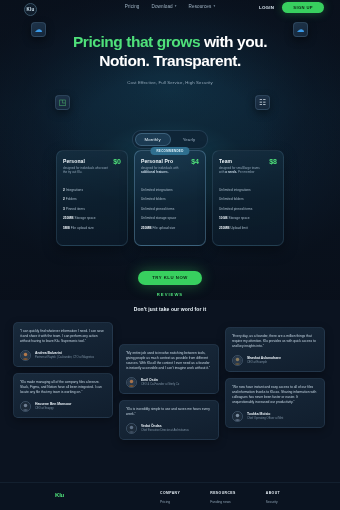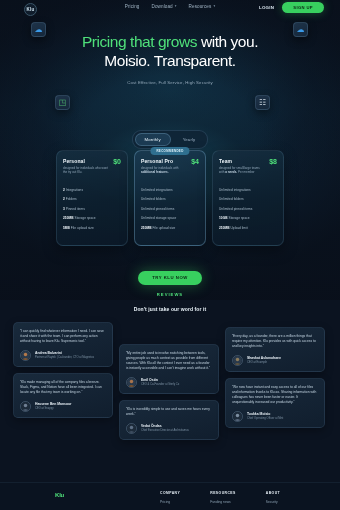--- a/index.html
+++ b/index.html
@@ -66,21 +66,21 @@
     font-size:8px; line-height:1;
   }
   .fi-1 { left:31px;  top:22px; }
   .fi-2 { left:293px; top:22px; }
   .fi-3 { left:55px;  top:95px; }
   .fi-4 { left:255px; top:95px; }
 
   
   .hero-text { position:absolute; left:0; right:0; top:33px; text-align:center; z-index:10; }
   h1.headline {
-    font-size:15.5px; font-weight:400; line-height:1.22;
+    font-size:15.5px; font-weight:700; line-height:1.22;
     letter-spacing:-.45px; color:#ffffff;
   }
   .grad-green { color:#4fe07a; }
   .sub {
     margin-top:9px; font-size:4.3px; color:#94a9ba; letter-spacing:.15px;
   }
 
   
   .toggle-wrap {
     position:absolute; left:0; right:0; top:130px;
@@ -226,21 +226,21 @@
   <div class="float-icon fi-3">
     <span style="color:#4fb56d">◳</span>
   </div>
   <div class="float-icon fi-4">
     <span style="color:#cfd9e2">☷</span>
   </div>
 
   <div class="hero-text">
     <h1 class="headline">
       <span class="grad-green">Pricing that grows</span><span> with you.</span><br>
-      <span>Moisio. Transparent.</span>
+      <span>Notion. Transparent.</span>
     </h1>
     <div class="sub">Cost Effective, Full Service, High Security</div>
   </div>
 
   <div class="toggle-wrap">
     <div class="toggle">
       <div class="toggle-opt active">Monthly</div>
       <div class="toggle-opt">Yearly</div>
     </div>
   </div>

